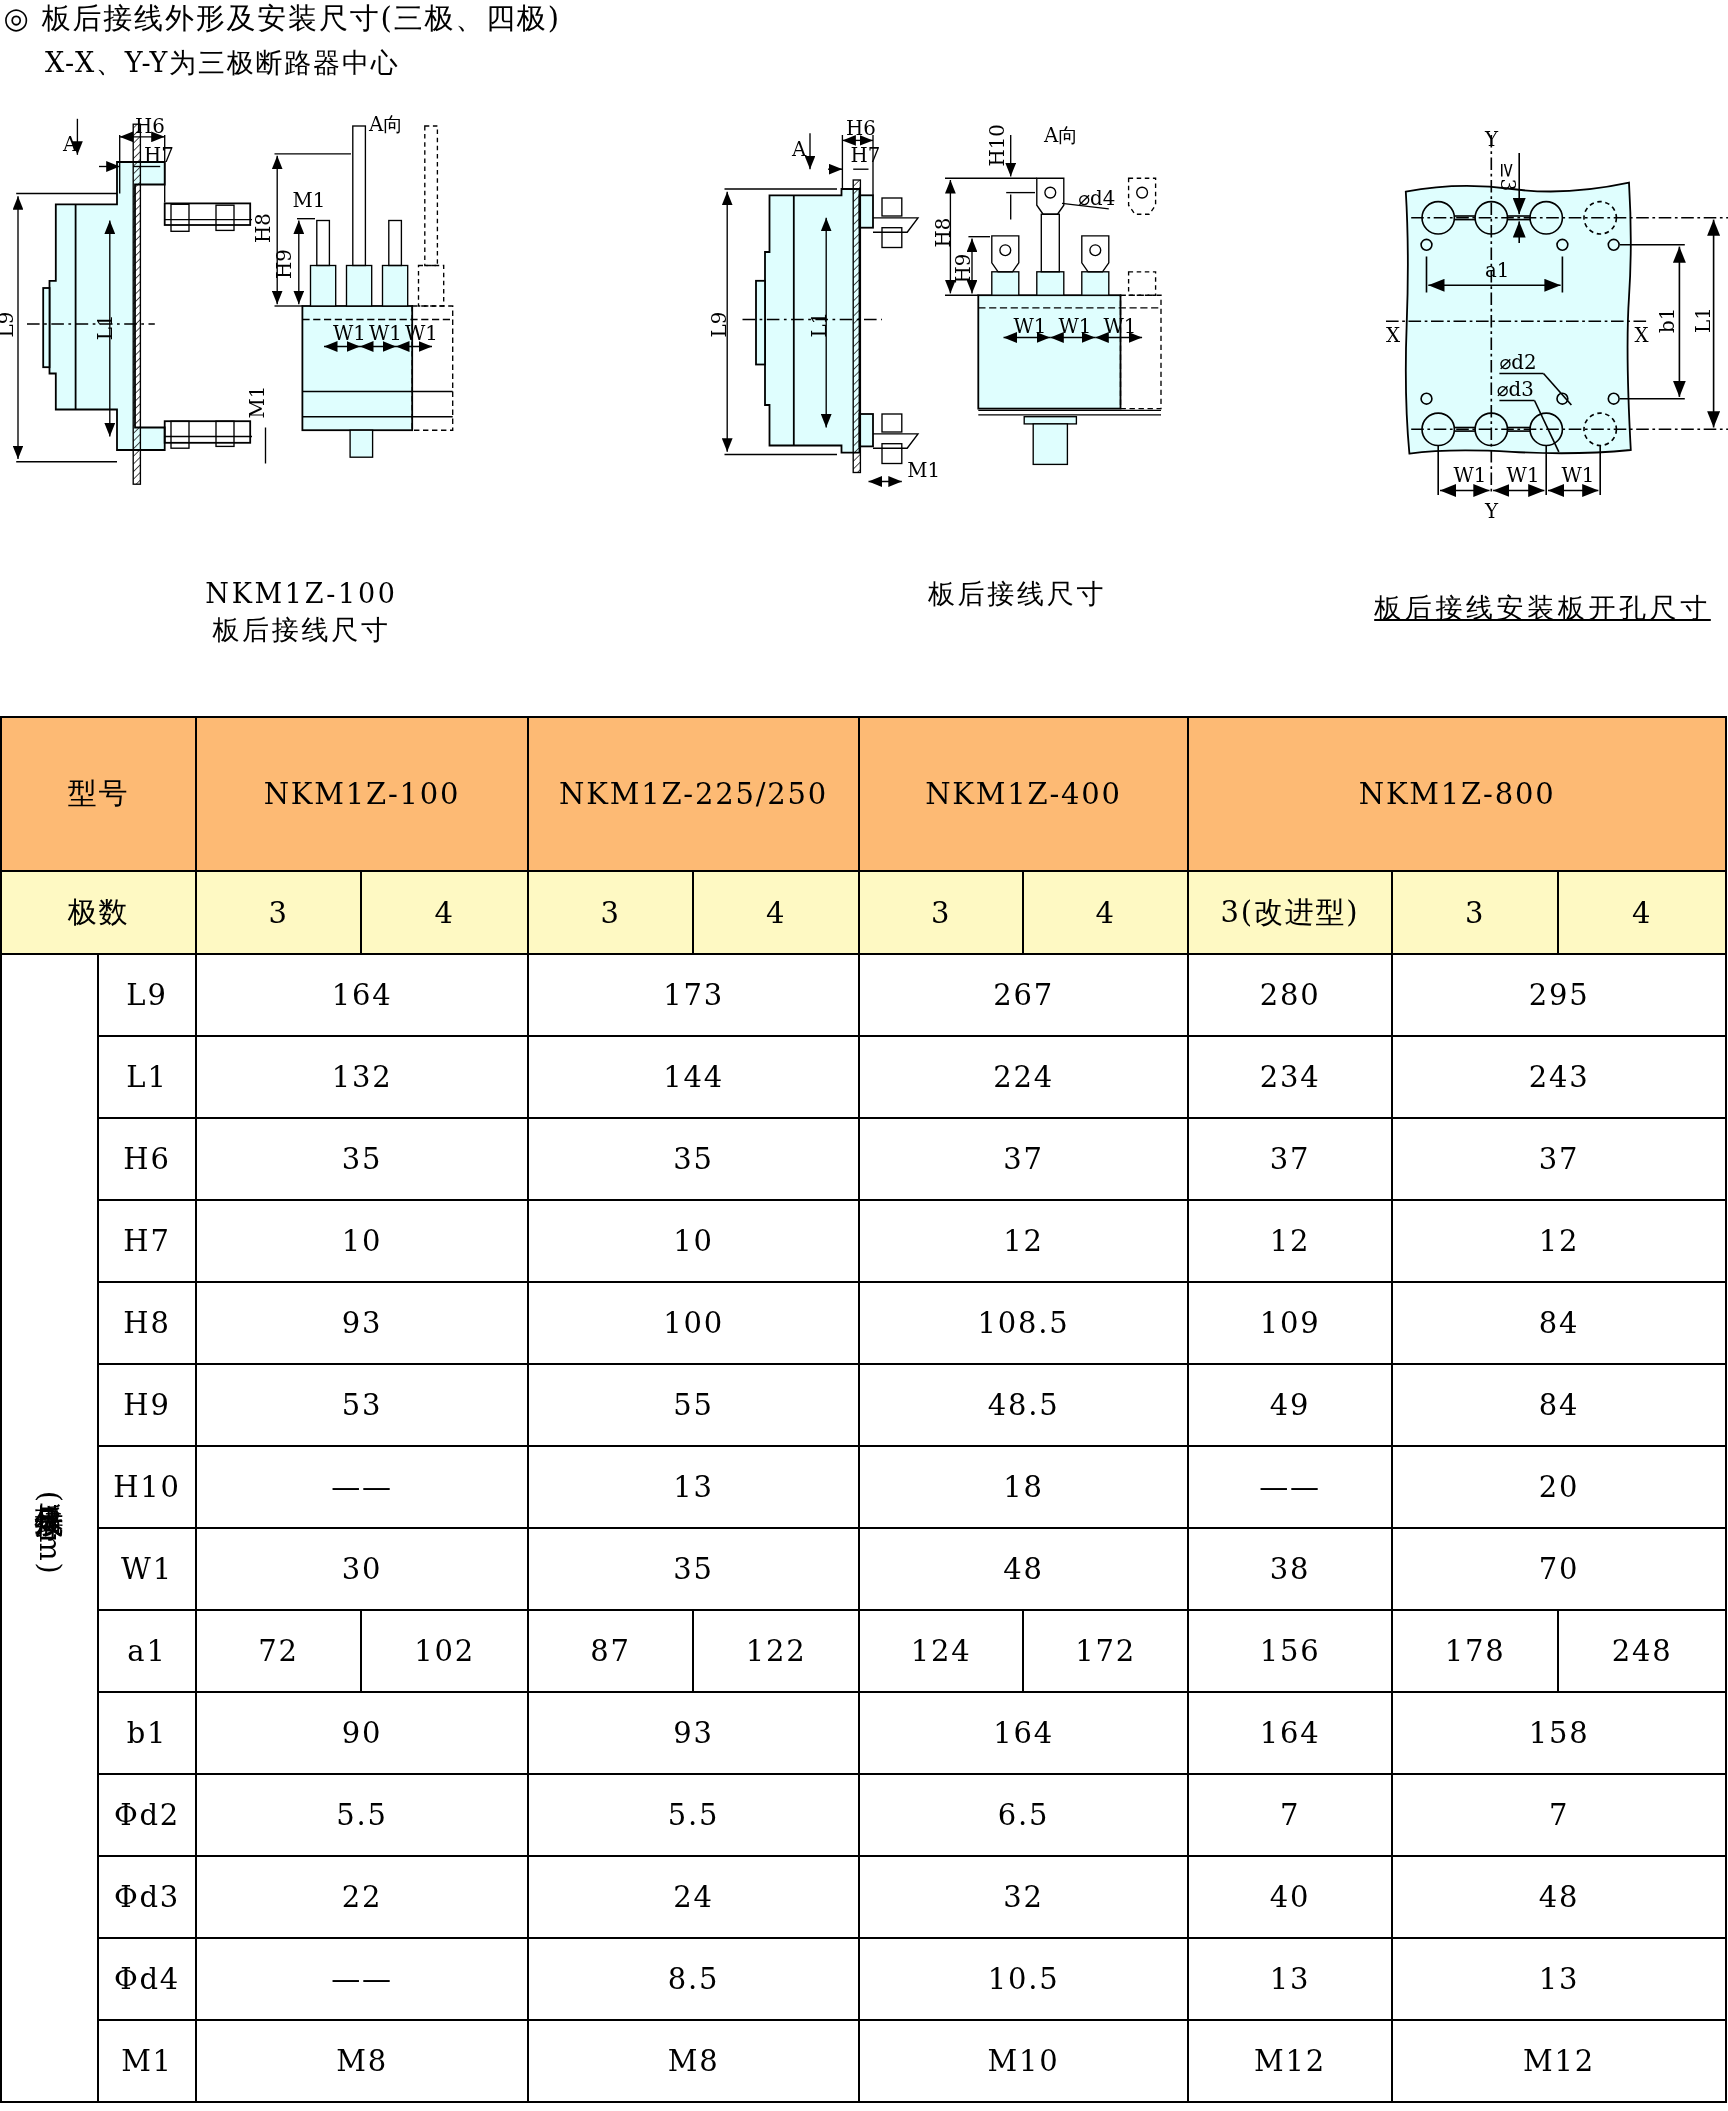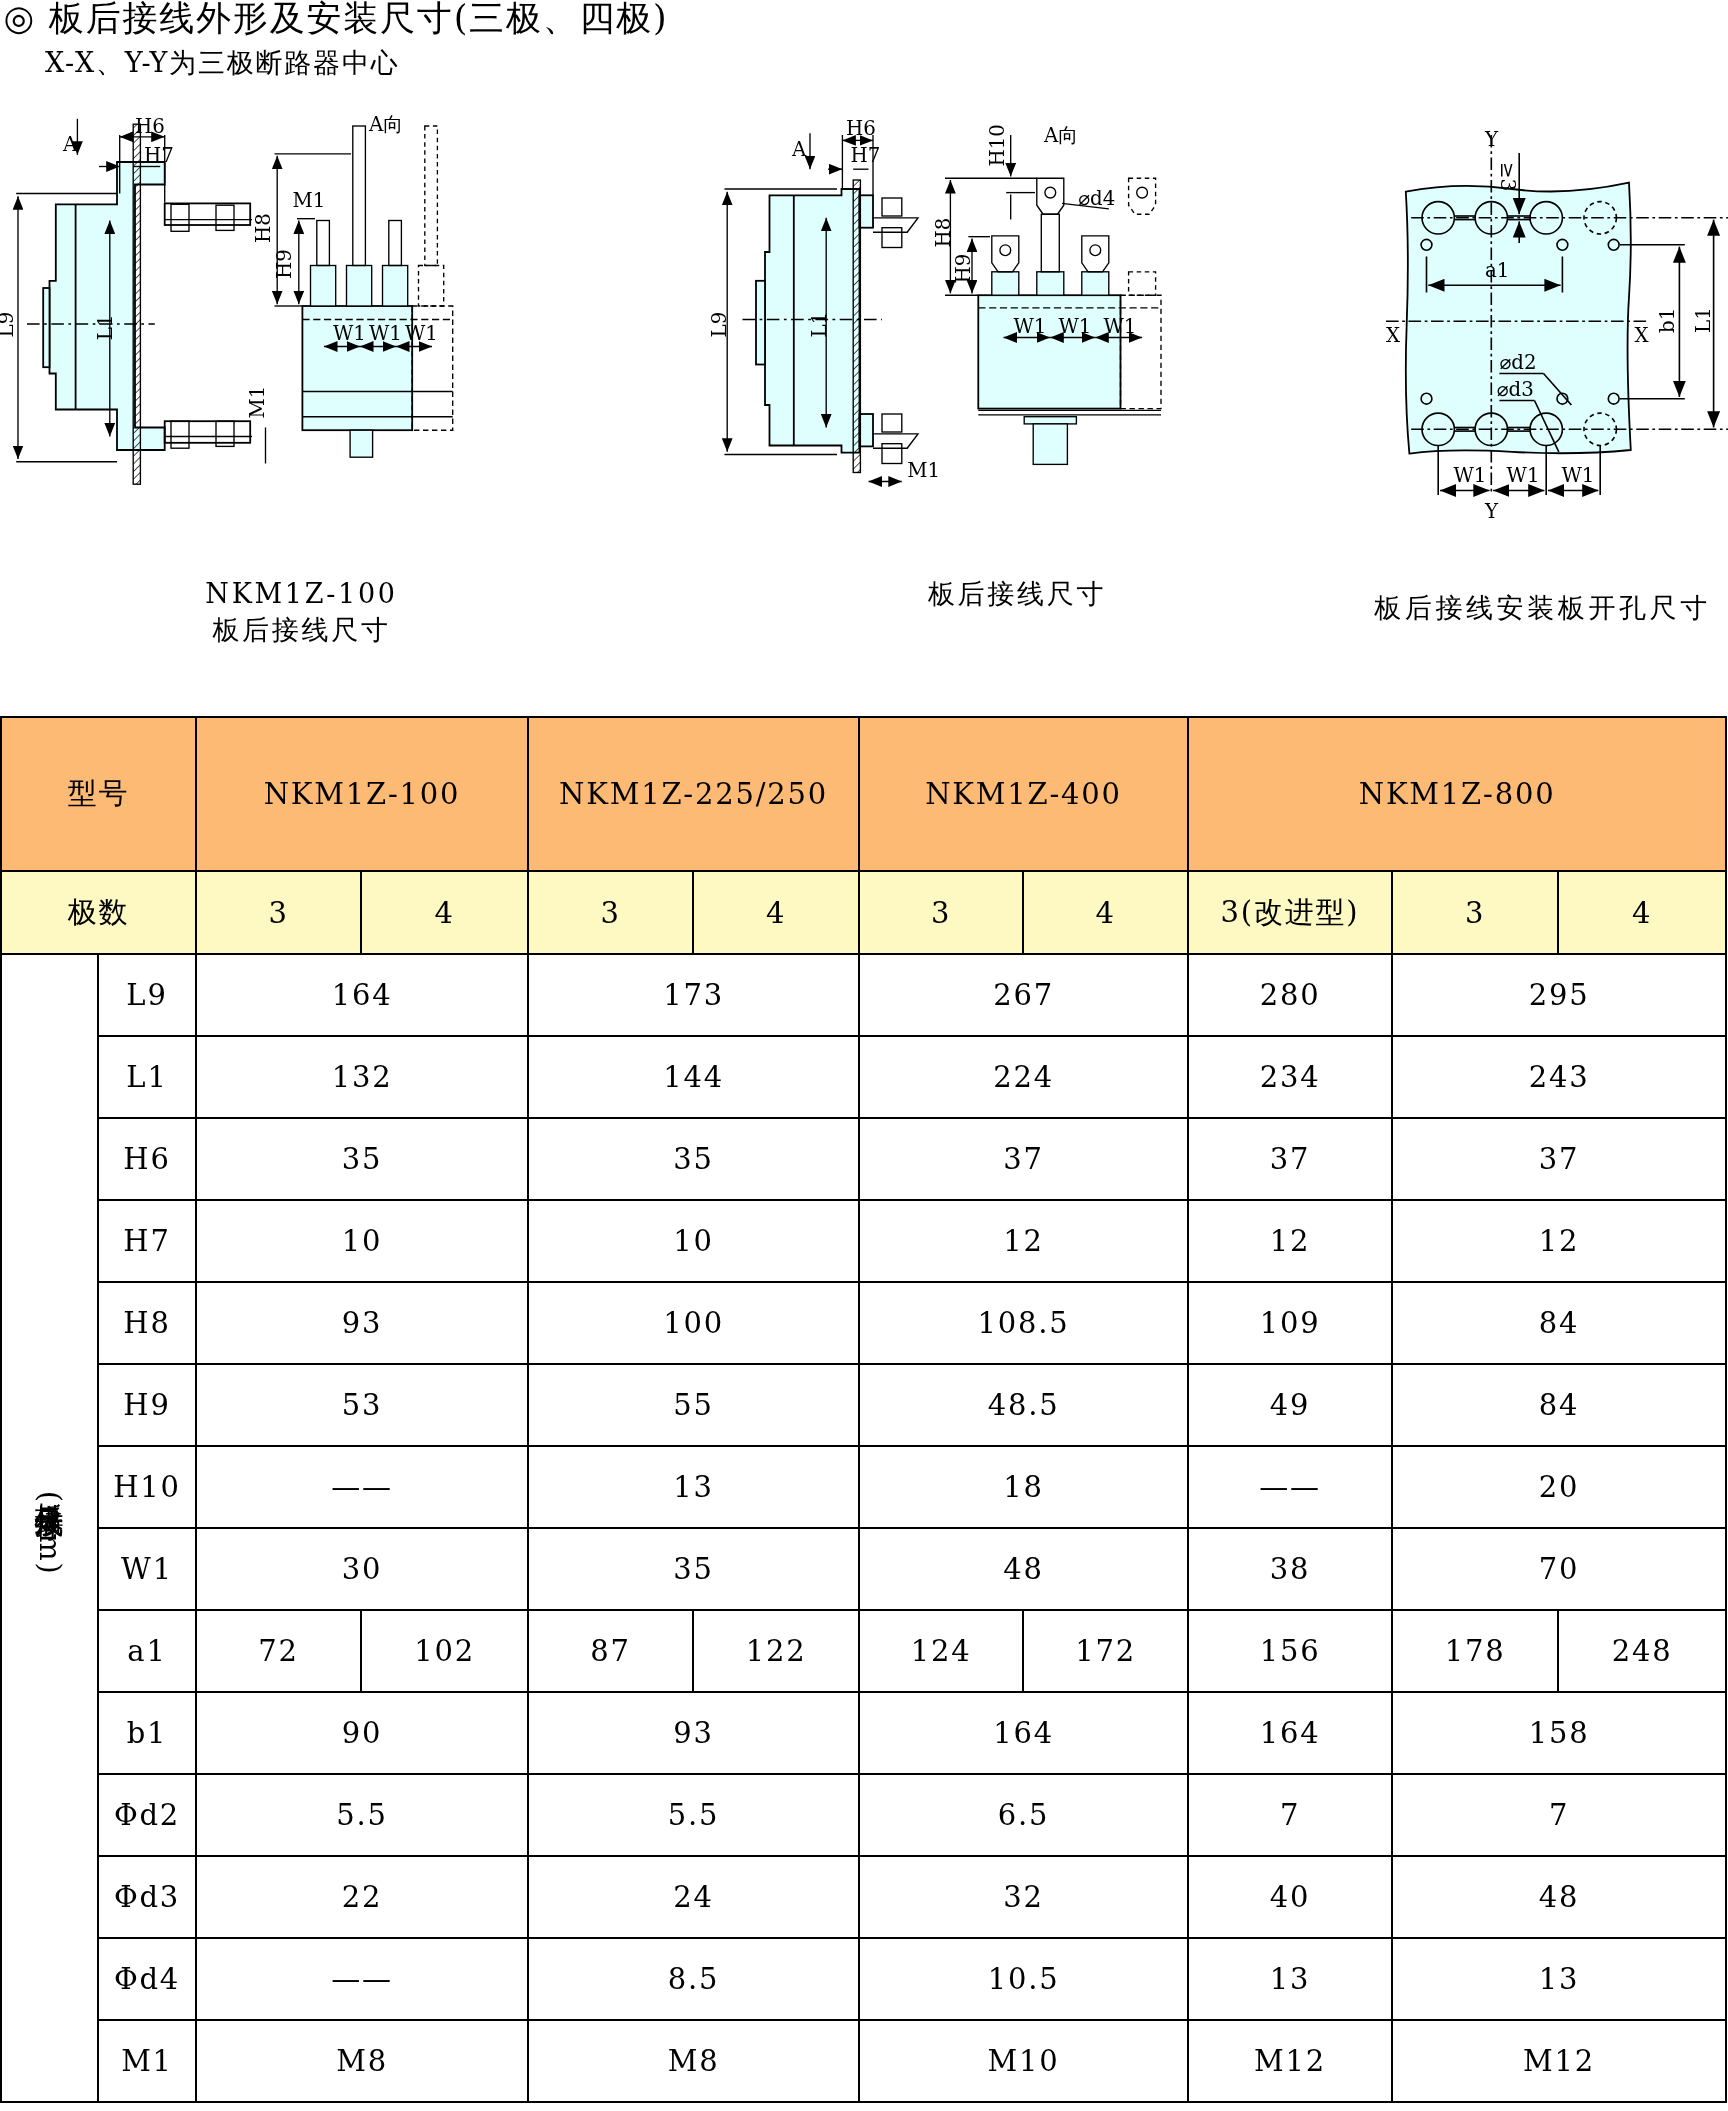--- a/index.html
+++ b/index.html
@@ -1,18 +1,18 @@
 <!DOCTYPE html>
 <html style="font-size:14.4px"><head>
 <meta charset="utf-8">
 <style>
   html,body{margin:0;padding:0;background:#ffffff;}
   body{width:1728px;height:2112px;position:relative;overflow:hidden;
        font-family:"DejaVu Serif","Liberation Serif",serif;color:#000;}
-  .title1{position:absolute;left:3.6px;top:0px;font-size:35px;letter-spacing:1.8px;line-height:36px;white-space:nowrap;}
+  .title1{position:absolute;left:3.6px;top:0px;font-size:29px;letter-spacing:1.8px;line-height:36px;white-space:nowrap;}
   .title2{position:absolute;left:45px;top:45px;font-size:27px;letter-spacing:1.8px;line-height:36px;white-space:nowrap;}
   .fig{position:absolute;}
   .caption{position:absolute;text-align:center;font-size:27px;line-height:36px;letter-spacing:2.7px;white-space:nowrap;}
   svg text{font-family:"DejaVu Serif","Liberation Serif",serif;}
   table.spec{position:absolute;left:0;top:716px;border-collapse:collapse;table-layout:fixed;}
   table.spec td{border:2.7px solid #000;text-align:center;vertical-align:middle;
      font-size:29px;padding:0;white-space:nowrap;font-family:"DejaVu Serif","Liberation Serif",serif;
      letter-spacing:1.8px;}
   table.spec tr.h1 td{background:#fdba74;height:152px;}
   table.spec tr.h2 td{background:#fef9c3;height:81px;}
@@ -266,21 +266,21 @@
     <text x="360" y="250" transform="rotate(-90 360 250)">b1</text>
     <text x="400" y="250" transform="rotate(-90 400 250)">L1</text>
     <text x="166" y="290">⌀d2</text>
     <text x="163" y="320">⌀d3</text>
     <text x="115" y="415">W1</text>
     <text x="174" y="415">W1</text>
     <text x="235" y="415">W1</text>
     <text x="150" y="455">Y</text>
   </g>
 </svg>
-<div class="caption" style="left:1357px;top:590px;width:371px;letter-spacing:3.6px;">板后接线安装板开孔尺寸</div>
+<div class="caption" style="left:1357px;top:590px;width:371px;letter-spacing:3.6px;text-decoration:underline;">板后接线安装板开孔尺寸</div>
 
 <table class="spec" style="width:1724px;">
   <colgroup>
     <col style="width:97px">
       <col style="width:98px">
     <col style="width:165px">
       <col style="width:167px">
     <col style="width:165px">
       <col style="width:166px">
     <col style="width:164px">

